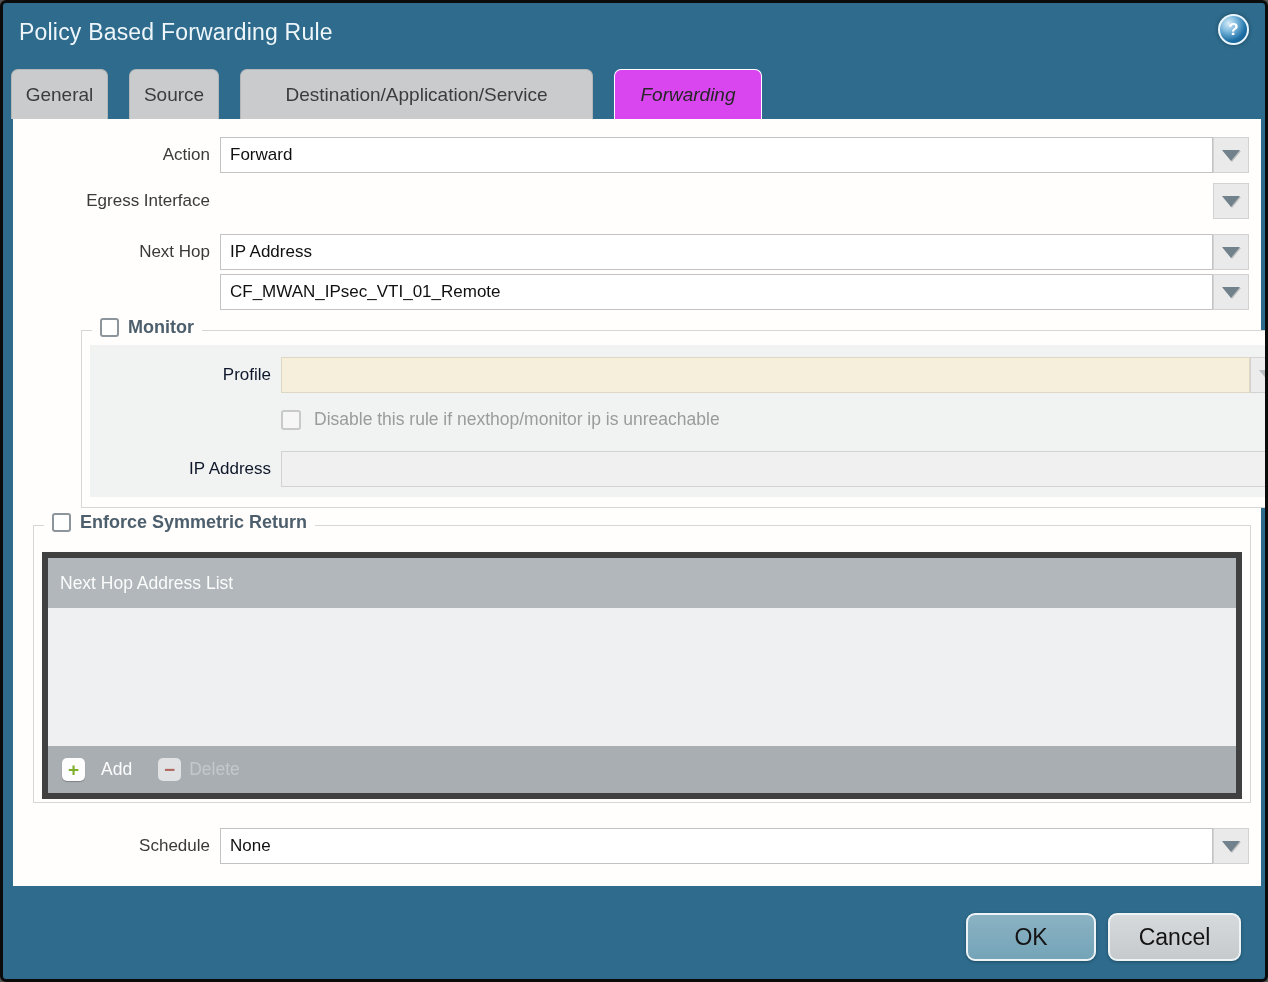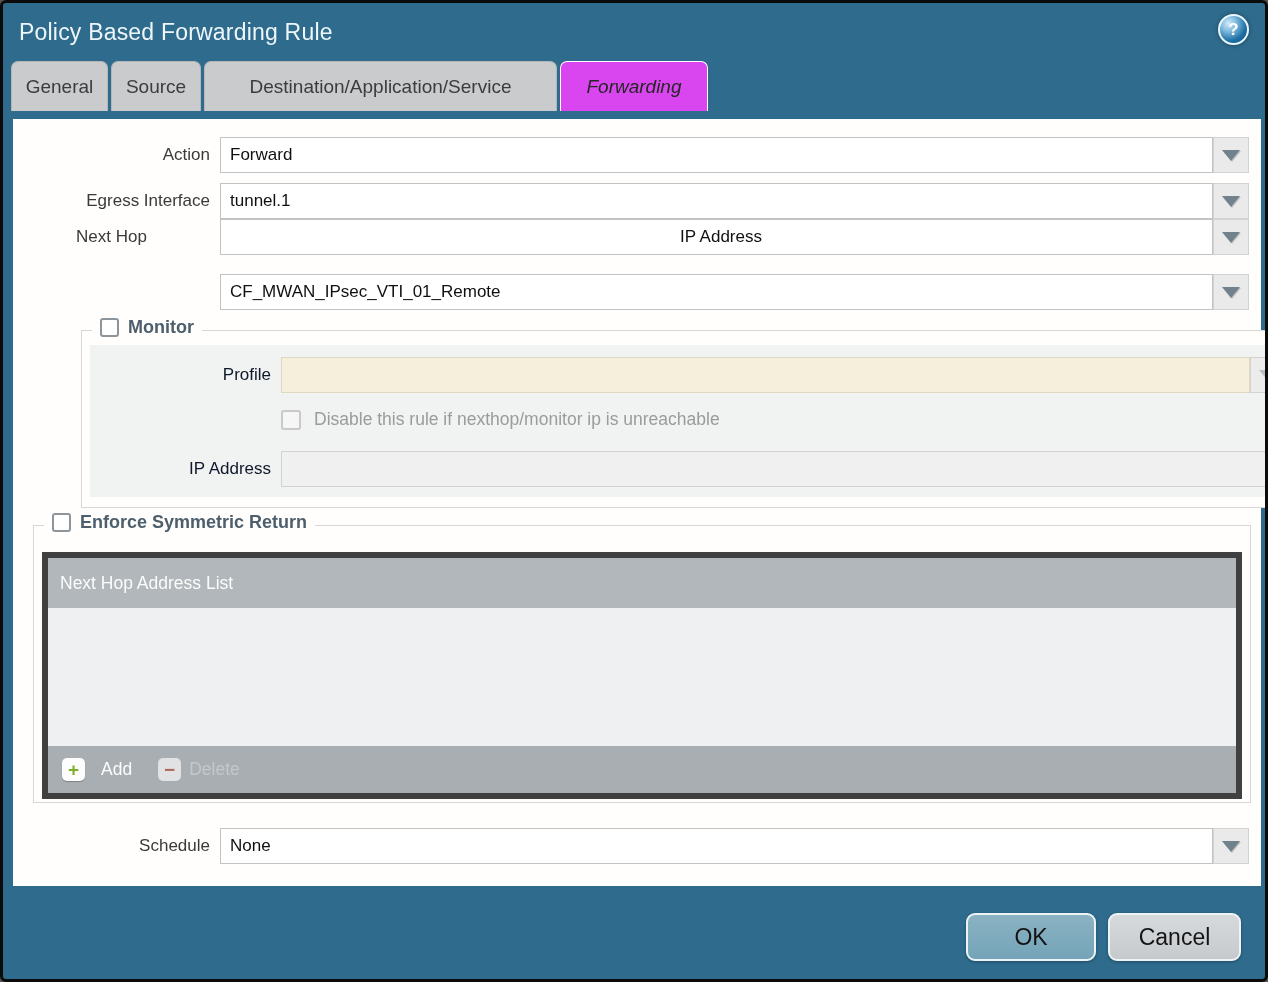--- a/index.html
+++ b/index.html
@@ -15,21 +15,21 @@
   
   .titlebar { position:absolute; top:0; left:0; right:0; height:66px; }
   .title { position:absolute; left:16px; top:16px; color:#eef6fa; font-size:23px; letter-spacing:0.2px; }
   .help { position:absolute; right:16px; top:11px; width:31px; height:31px; border-radius:50%;
           background:radial-gradient(circle at 32% 28%, #d6ecf8 0%, #7db9dd 30%, #1d6fa5 65%, #0e5281 100%);
           border:2px solid #e9f5fc; color:#fff; font-weight:bold; font-size:17px;
           display:flex; align-items:center; justify-content:center; cursor:pointer;
           box-shadow:0 0 4px rgba(0,0,0,.35); }
 
   
-  .tabs { position:absolute; top:58px; left:8px; height:50px; display:flex; gap:3px; }
+  .tabs { position:absolute; top:66px; left:8px; height:50px; display:flex; gap:21px; }
   .tab {
     height:50px; display:flex; align-items:center; justify-content:center;
     background:var(--tab-inactive-bg,#c9cbcc);
     border-radius:7px 7px 0 0; color:#3c3c3c; font-size:19px; cursor:pointer;
     border:1px solid #b4b6b7; border-bottom:none;
   }
   .tab.t0 { width:97px; }
   .tab.t1 { width:90px; }
   .tab.t2 { width:353px; }
   .tab.active { background:#d946ef; color:#262626; width:148px; border-color:#fff;font-style:italic; }
@@ -47,21 +47,21 @@
     display:flex; align-items:center; justify-content:center; cursor:pointer;
   }
   .dd-tri { width:0; height:0; border-left:9px solid transparent; border-right:9px solid transparent;
             border-top:11px solid #72828c; filter:drop-shadow(1px 1px 0 rgba(0,0,0,.18)); }
   .dd-btn.disabled .dd-tri { border-top-color:#b9bfc3; filter:none; }
   .dd-btn.disabled { background:#ececec; cursor:default; }
 
   
   .r-action   { top:18px; }
   .r-egress   { top:64px; }
-  .r-nexthop  { top:100px;text-align:center; }
+  .r-nexthop  { top:115px; }
   .r-nhval    { top:155px; }
   .r-schedule { top:709px; }
   .main-field { left:207px; width:993px; }
   .main-dd    { left:1200px; }
 
   
   .fieldset { position:absolute; left:20px; width:1218px; border:1px solid #d6d6d6; background:#fffefc; }
   .fs-monitor  { top:211px; height:178px;margin-left:48px; }
   .fs-symret   { top:406px; height:278px; }
   .legend { position:absolute; top:-14px; left:10px; background:#fffefc; padding:0 8px;
@@ -125,21 +125,20 @@
 
   <div class="body">
 
     <div class="row-label r-action" style="left:0;">Action</div>
     <div class="field main-field r-action">Forward</div>
     <div class="dd-btn main-dd r-action">
       <span class="dd-tri"></span>
     </div>
 
     <div class="row-label r-egress" style="left:0;">Egress Interface</div>
-    <div class="field main-field r-egress">tunnel.1</div>
     <div class="dd-btn main-dd r-egress">
       <span class="dd-tri"></span>
     </div>
 
     <div class="row-label r-nexthop" style="left:0;">Next Hop</div>
     <div class="field main-field r-nexthop">IP Address</div>
     <div class="dd-btn main-dd r-nexthop">
       <span class="dd-tri"></span>
     </div>
 

